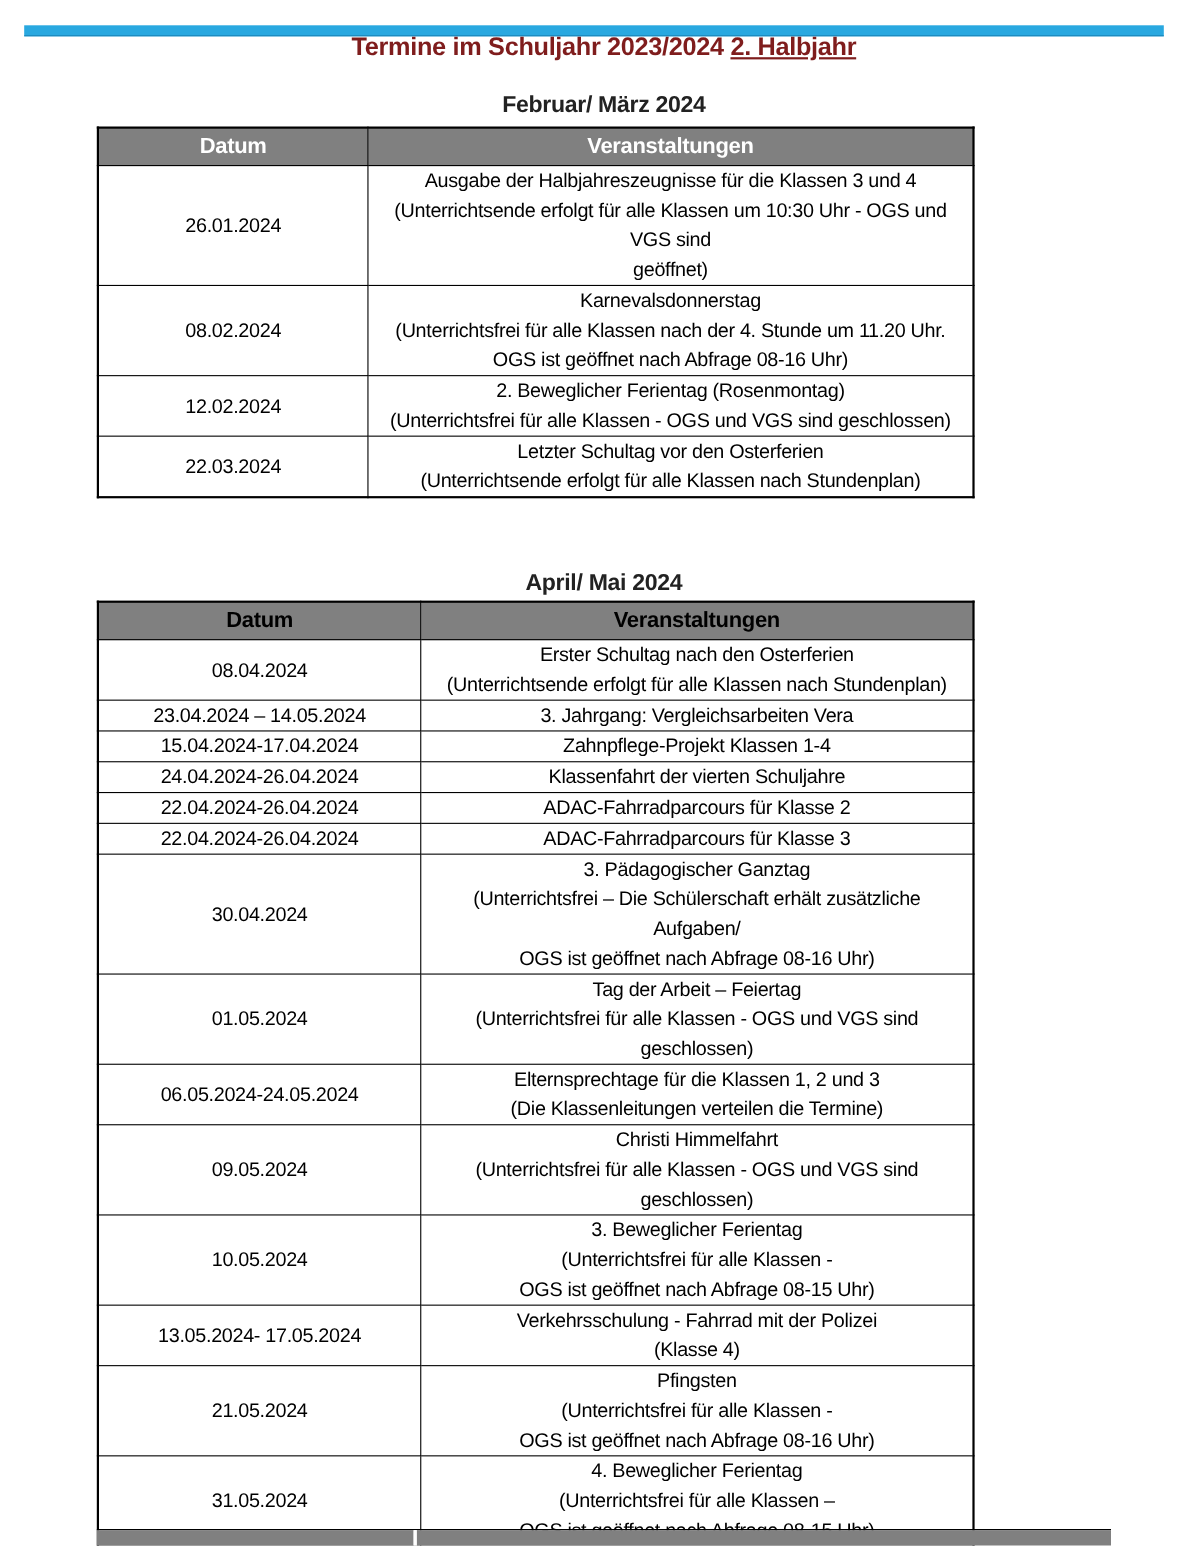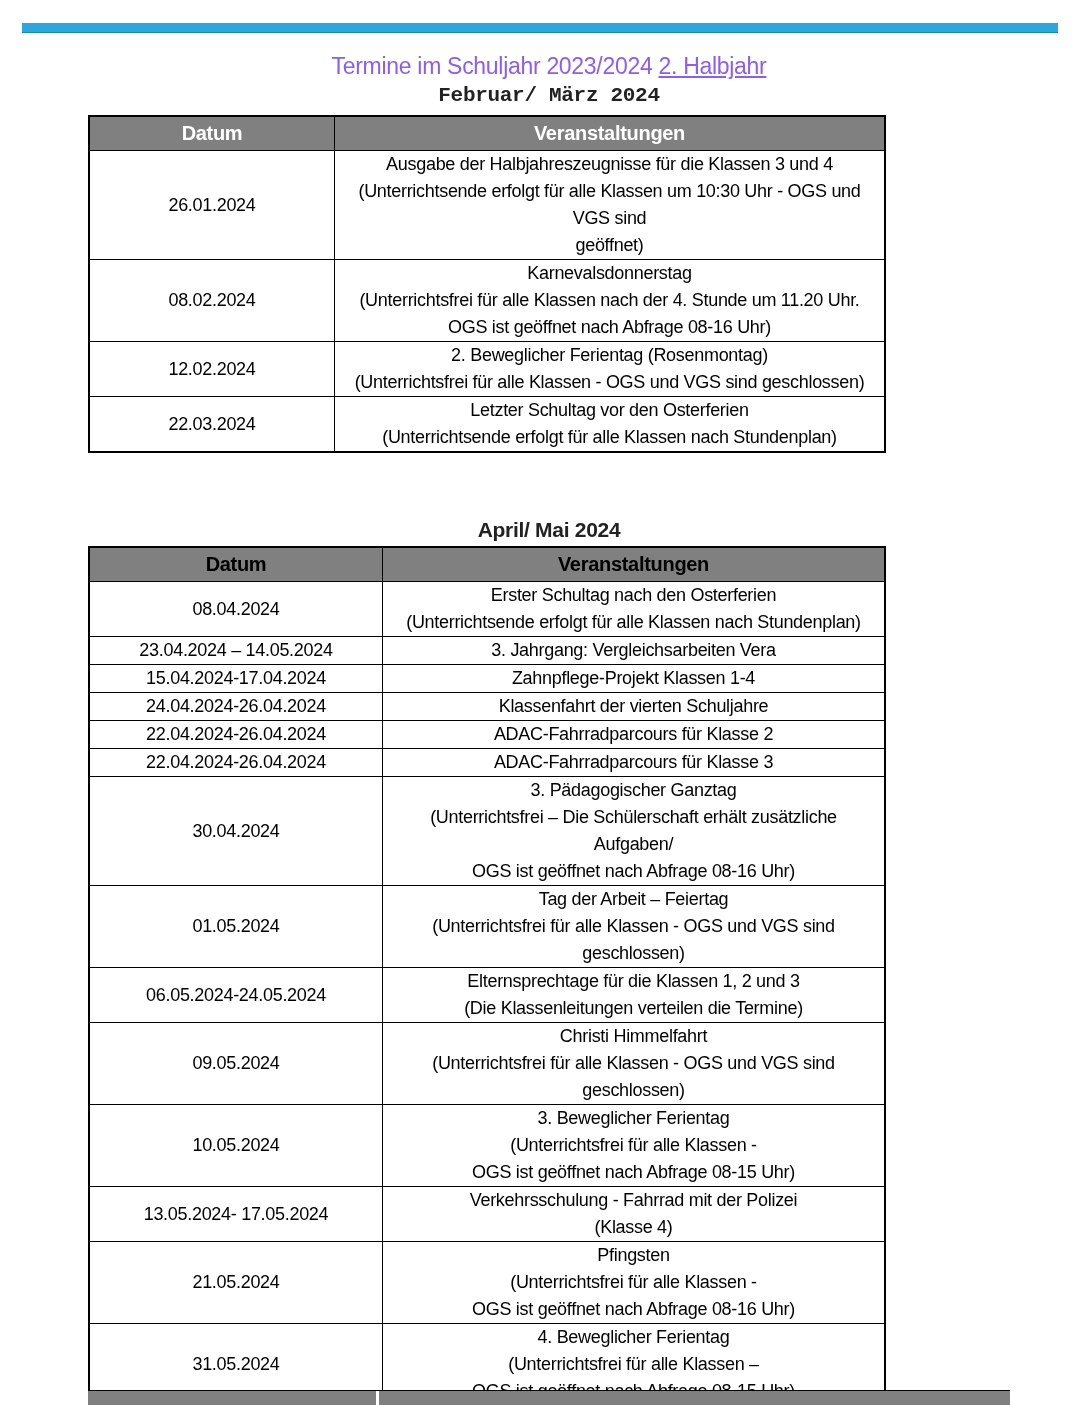--- a/index.html
+++ b/index.html
@@ -11,33 +11,33 @@
     position: relative;
     overflow: hidden;
   }
   .accent-bar {
     position: absolute; left: 22px; top: 23px;
     width: 1036px; height: 9px;
     background: #29A8E0;
     border-bottom: 1px solid #1b86b8;
   }
   .doc-title {
-    position: absolute; left: 88px; top: 53px; width: 922px;
-    text-align: center;
-    font-size: 23px; font-weight: normal; color: #8b5cf6;
+    position: absolute; left: 88px; top: 29px; width: 922px;
+    text-align: center;
+    font-size: 23px; font-weight: bold; color: #7f1d1d;
     letter-spacing: -0.3px;
   }
   .doc-title .underlined { text-decoration: underline; }
   .section-heading {
     position: absolute; left: 88px; width: 922px;
     text-align: center;
     font-size: 21px; font-weight: bold; color: #222;
     letter-spacing: -0.3px;
   }
-  .heading-1 { top: 84px; font-family: Liberation Mono, monospace; }
+  .heading-1 { top: 84px; }
   .heading-2 { top: 518px; }
   table.cal {
     position: absolute; left: 88px; width: 798px;
     border-collapse: collapse;
     table-layout: fixed;
   }
   .table-1 { top: 115px; }
   .table-2 { top: 546px; }
   table.cal, table.cal th, table.cal td { border: 1px solid #000; }
   table.cal { border: 2px solid #000; }

